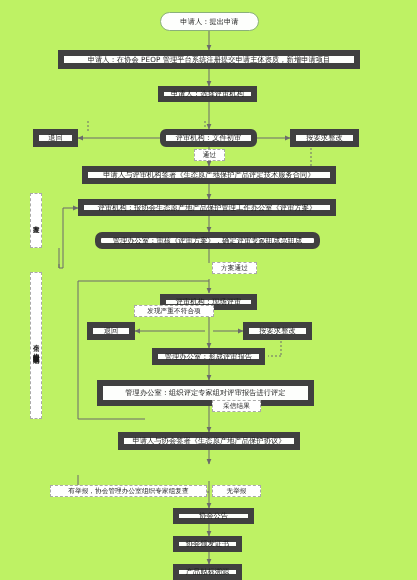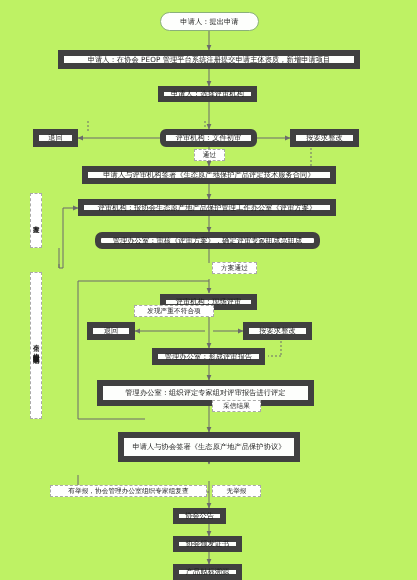--- a/index.html
+++ b/index.html
@@ -161,24 +161,24 @@
   <div class="node solid-box" style="left:160px; top:294px; width:97px; height:16px;">评审机构：现场评审</div>
 
   <div class="node solid-box" style="left:87px; top:322px; width:48px; height:18px;">退回</div>
 
   <div class="node solid-box" style="left:243px; top:322px; width:69px; height:18px;">按要求整改</div>
 
   <div class="node solid-box" style="left:152px; top:348px; width:113px; height:17px;">管理办公室：形成评审报告</div>
 
   <div class="node solid-box" style="left:97px; top:380px; width:217px; height:26px;">管理办公室：组织评定专家组对评审报告进行评定</div>
 
-  <div class="node solid-box" style="left:118px; top:432px; width:182px; height:30px;">申请人与协会签署《生态原产地产品保护协议》</div>
+  <div class="node solid-box" style="left:118px; top:432px; width:182px; height:18px;">申请人与协会签署《生态原产地产品保护协议》</div>
 
 
-  <div class="node solid-box" style="left:173px; top:508px; width:53px; height:16px;">协会公告</div>
+  <div class="node solid-box" style="left:173px; top:508px; width:81px; height:16px;">协会公告</div>
 
   <div class="node solid-box" style="left:173px; top:536px; width:69px; height:16px;">协会颁发证书</div>
 
   <div class="node solid-box" style="left:173px; top:564px; width:69px; height:16px;">产品贴标溯源</div>
 
 
   <div class="node dashed-label" style="left:194px; top:149px; width:31px; height:12px;">通过</div>
 
   <div class="node dashed-label vertical-label" style="left:30px; top:193px; width:12px; height:55px;">方案整改</div>
 

